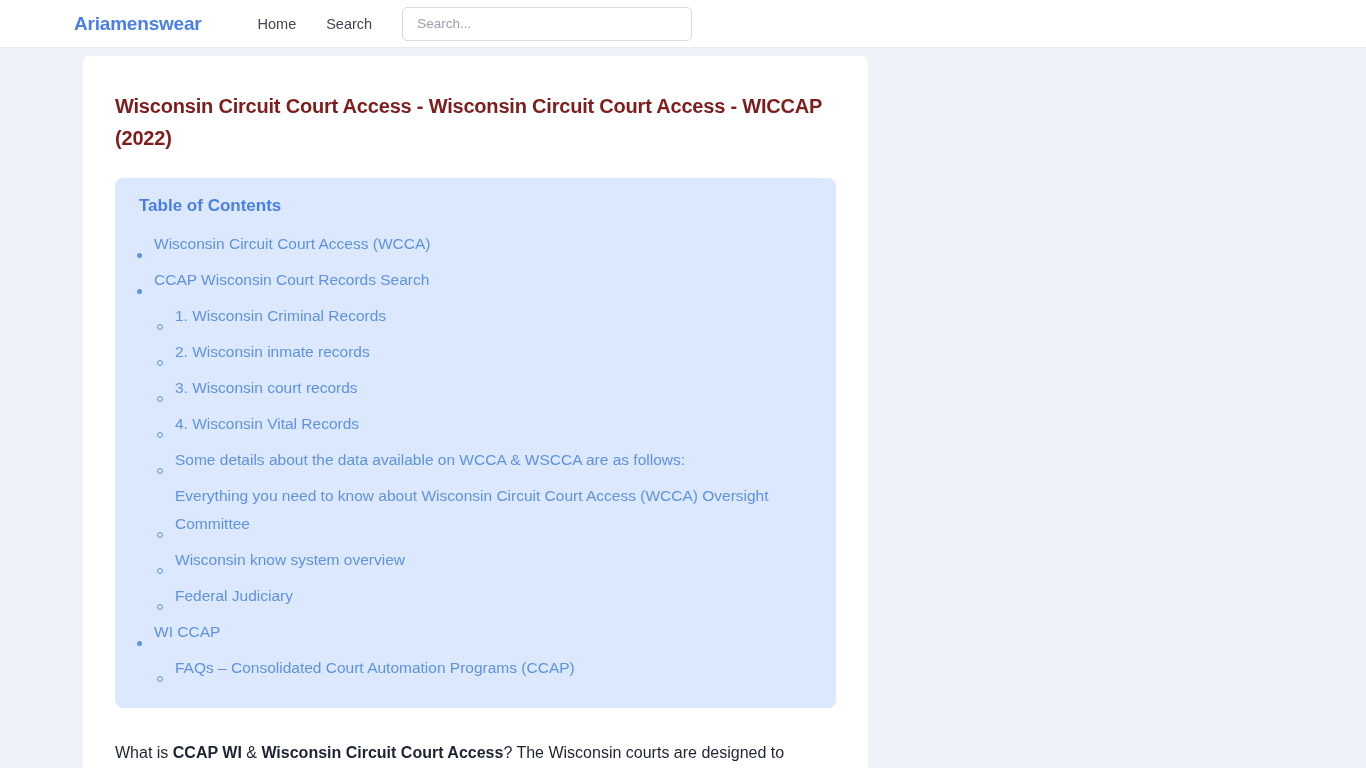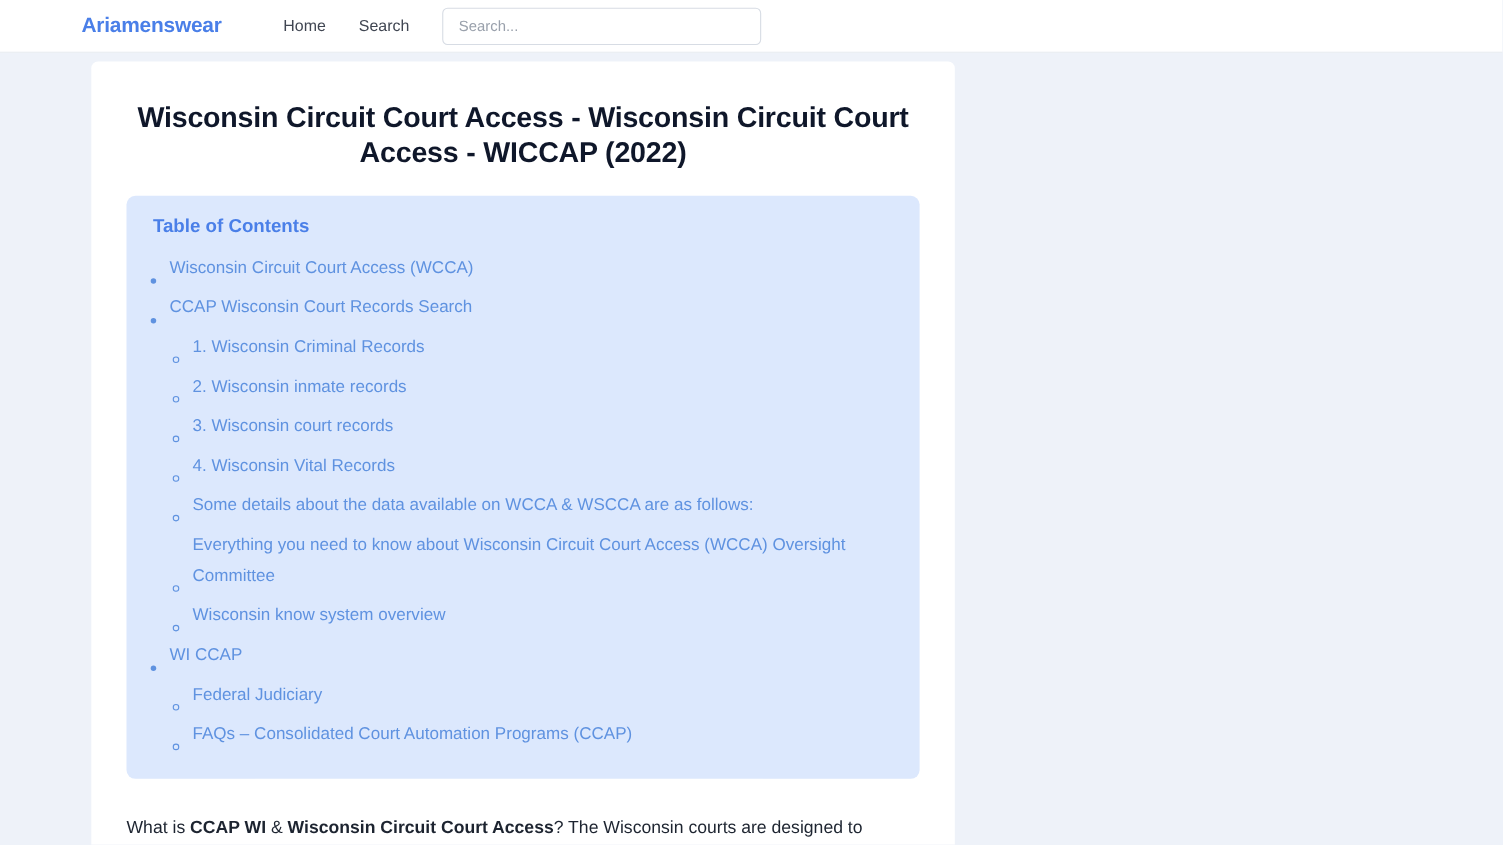--- a/index.html
+++ b/index.html
@@ -71,25 +71,24 @@
     position: absolute;
     left: 83px;
     top: 8px;
     width: 785px;
     min-height: 720px;
     background: #ffffff;
     border-radius: 6px 6px 0 0;
     padding: 34px 32px 0 32px;
   }
   h1.title {
-    font-size: 26px;
+    font-size: 20px;
     line-height: 32px;
     font-weight: bold;
-    color: #0f172a;
-    text-align: center;
+    color: #7f1d1d;
     margin: 0 0 24px 0;
     letter-spacing: -0.2px;
   }
 
   
   .toc {
     background: #dce8fd;
     border-radius: 8px;
     padding: 18px 22px 22px 22px;
     margin-bottom: 30px;
@@ -209,34 +208,34 @@
               <span class="toc-link">Everything you need to know about Wisconsin Circuit Court Access (WCCA) Oversight Committee</span>
             </div>
           </li>
           <li>
             <div class="toc-item level-1">
               <span class="bullet-circle"></span>
               <span class="toc-link">Wisconsin know system overview</span>
             </div>
           </li>
           <li>
+            <div class="toc-item level-1">
+              <span class="bullet-circle"></span>
+              <span class="toc-link">Federal Judiciary</span>
+            </div>
+          </li>
+          <li>
             <div class="toc-item">
               <span class="bullet-disc"></span>
               <span class="toc-link">WI CCAP</span>
             </div>
           </li>
           <li>
             <div class="toc-item level-1">
               <span class="bullet-circle"></span>
-              <span class="toc-link">Federal Judiciary</span>
-            </div>
-          </li>
-          <li>
-            <div class="toc-item level-1">
-              <span class="bullet-circle"></span>
               <span class="toc-link">FAQs – Consolidated Court Automation Programs (CCAP)</span>
             </div>
           </li>
         </ul>
     </div>
 
     <p class="body-text"><span>What is </span><b>CCAP WI</b><span> &amp; </span><b>Wisconsin Circuit Court Access</b><span>? The Wisconsin courts are designed to handle a large volume of legal cases. The Court of Appeals can take up to 1200 cases per</span></p>
 
   </div>
 </div>

